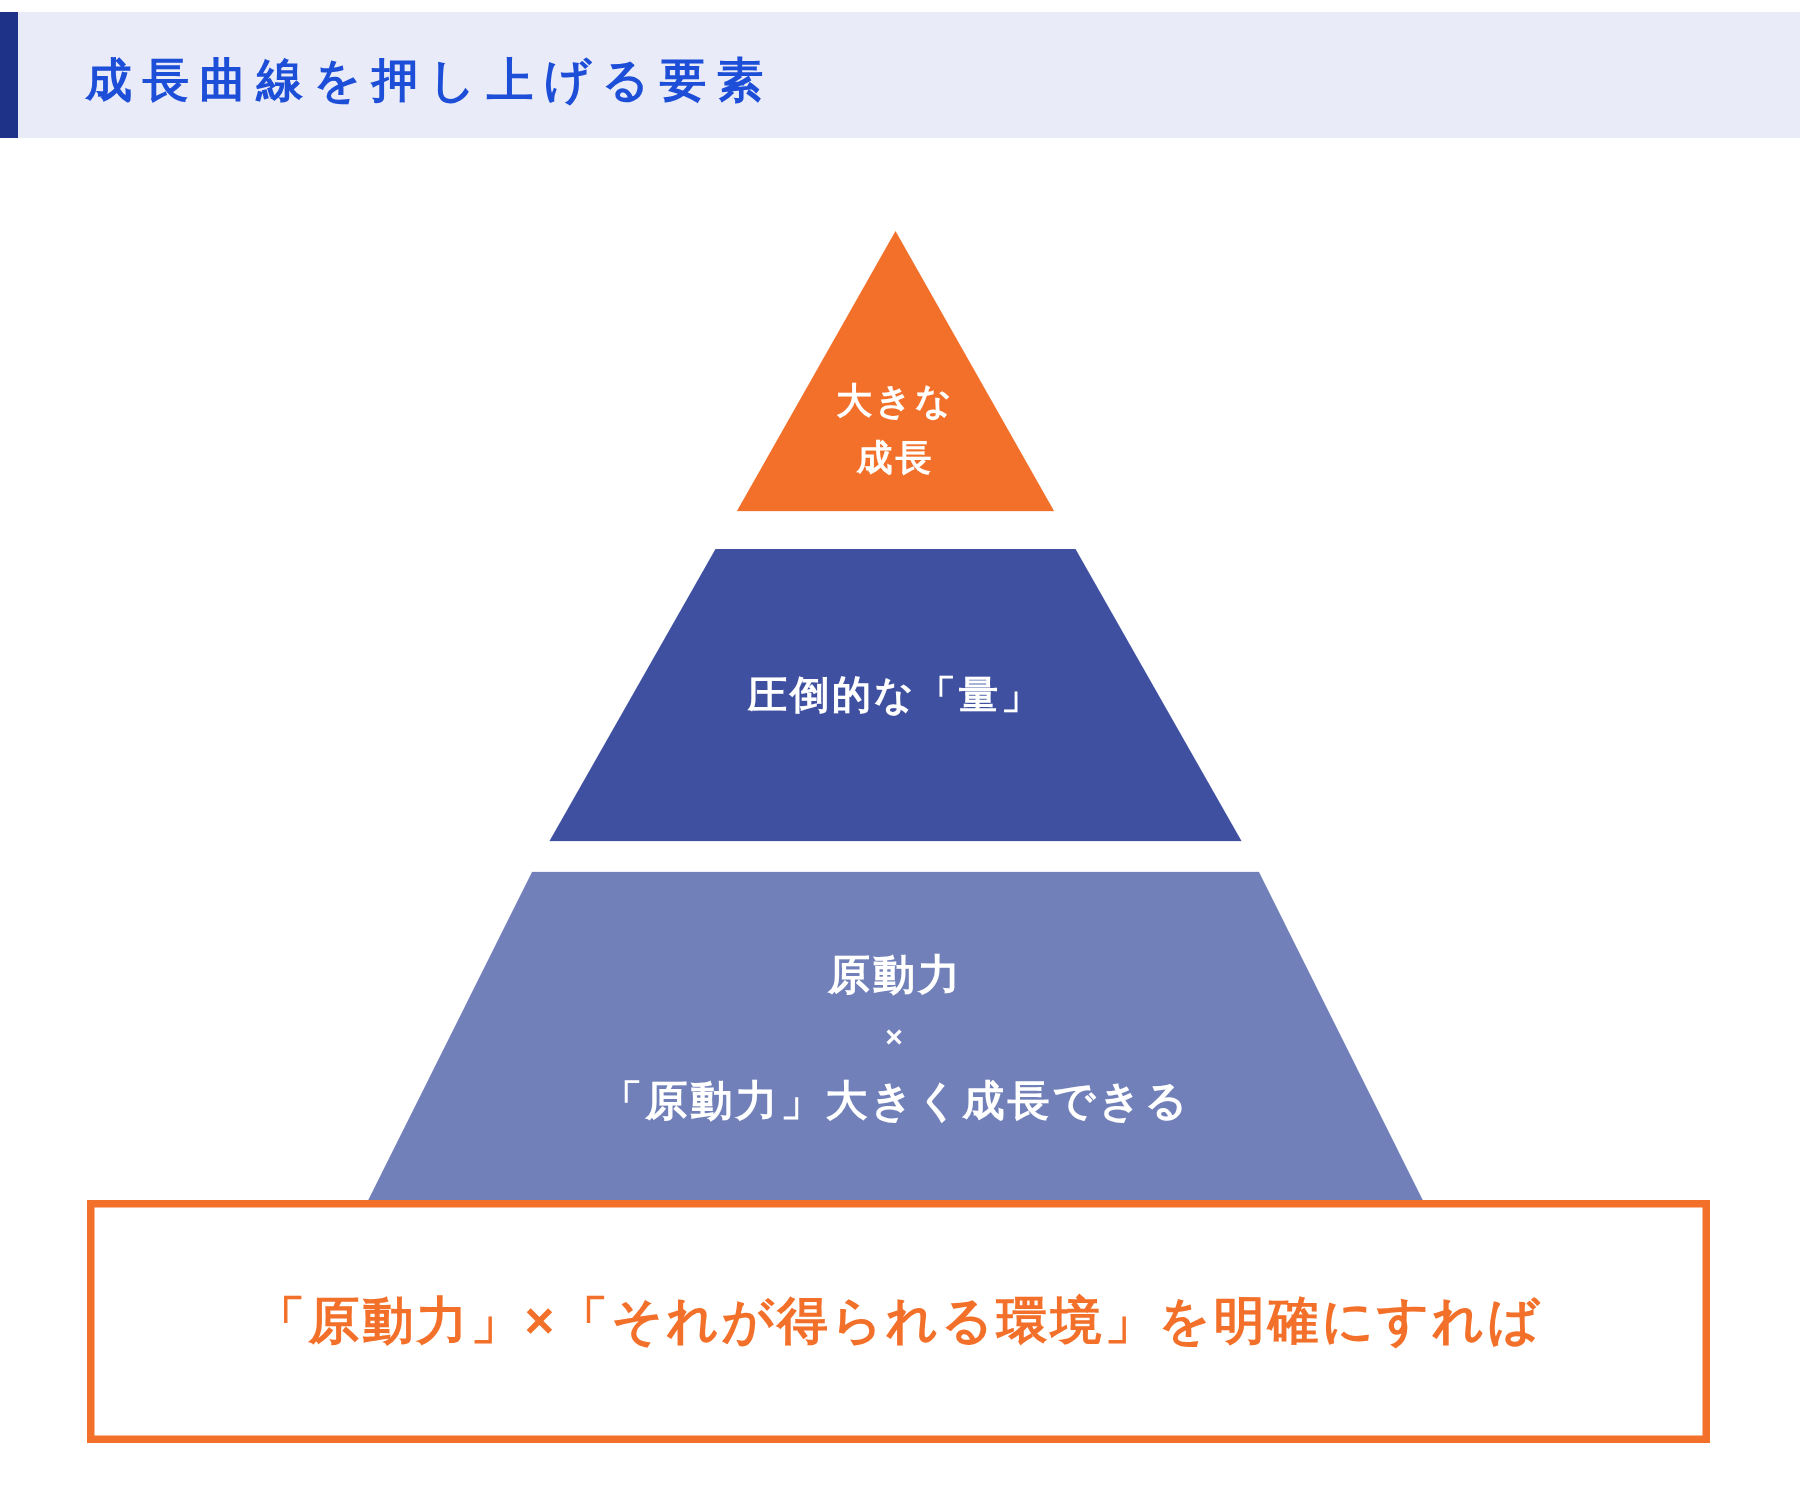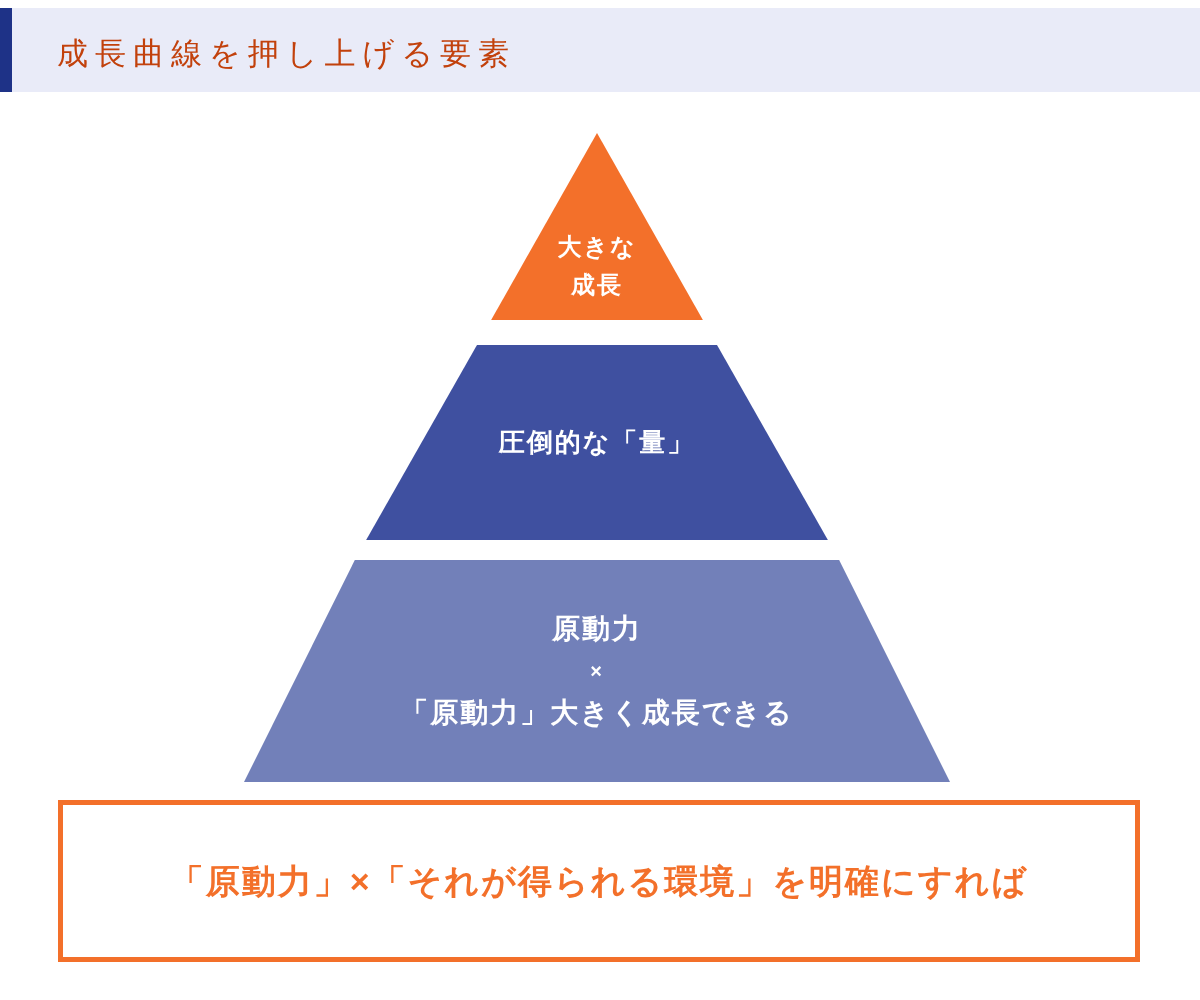--- a/index.html
+++ b/index.html
@@ -33,31 +33,31 @@
     background: #1E3287;
   }
   .page-title {
     position: absolute;
     left: 57px;
     top: 0;
     height: 92px;
     display: flex;
     align-items: center;
     font-size: 31px;
-    font-weight: normal;
-    color: #c2410c;
+    font-weight: bold;
+    color: #1d4ed8;
     letter-spacing: 7px;
     white-space: nowrap;
   }
 
   
   .pyramid {
     position: absolute;
     left: 244px;
-    top: 133px;
+    top: 154px;
     width: 706px;
     height: 622px;
   }
   .tier {
     position: absolute;
     left: 0;
     width: 706px;
     display: flex;
     flex-direction: column;
     align-items: center;

